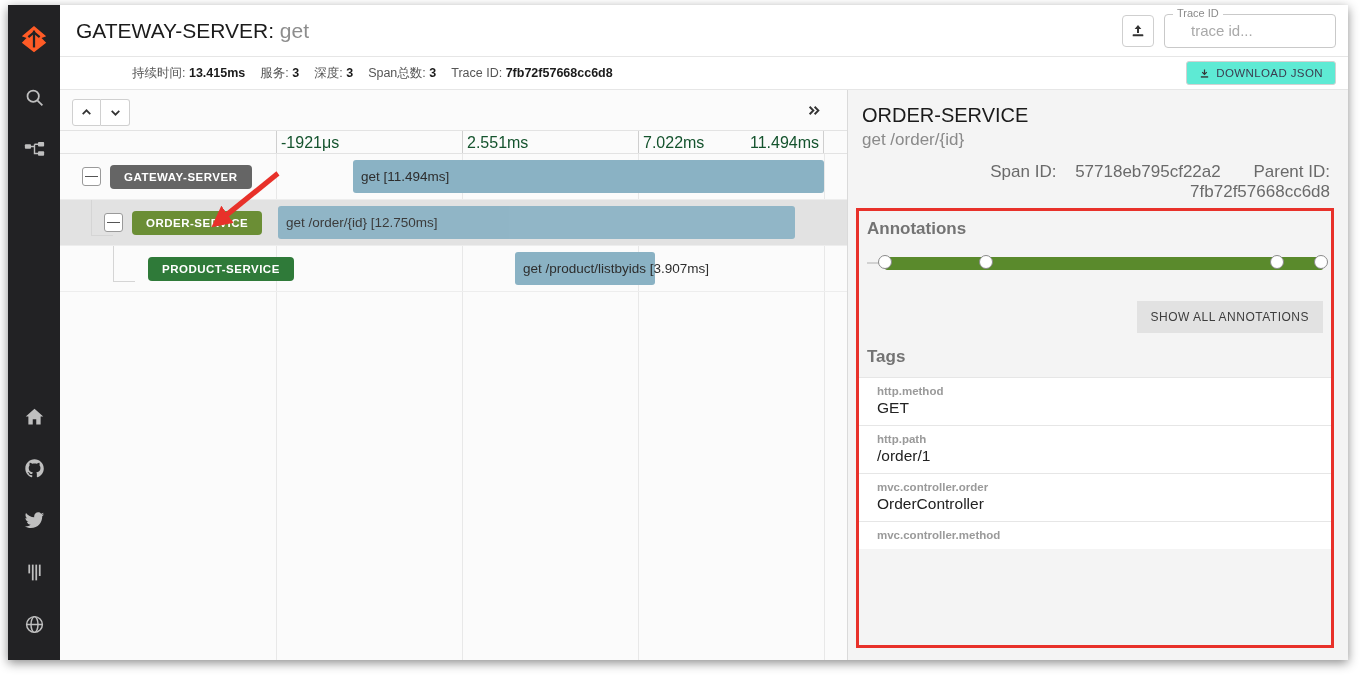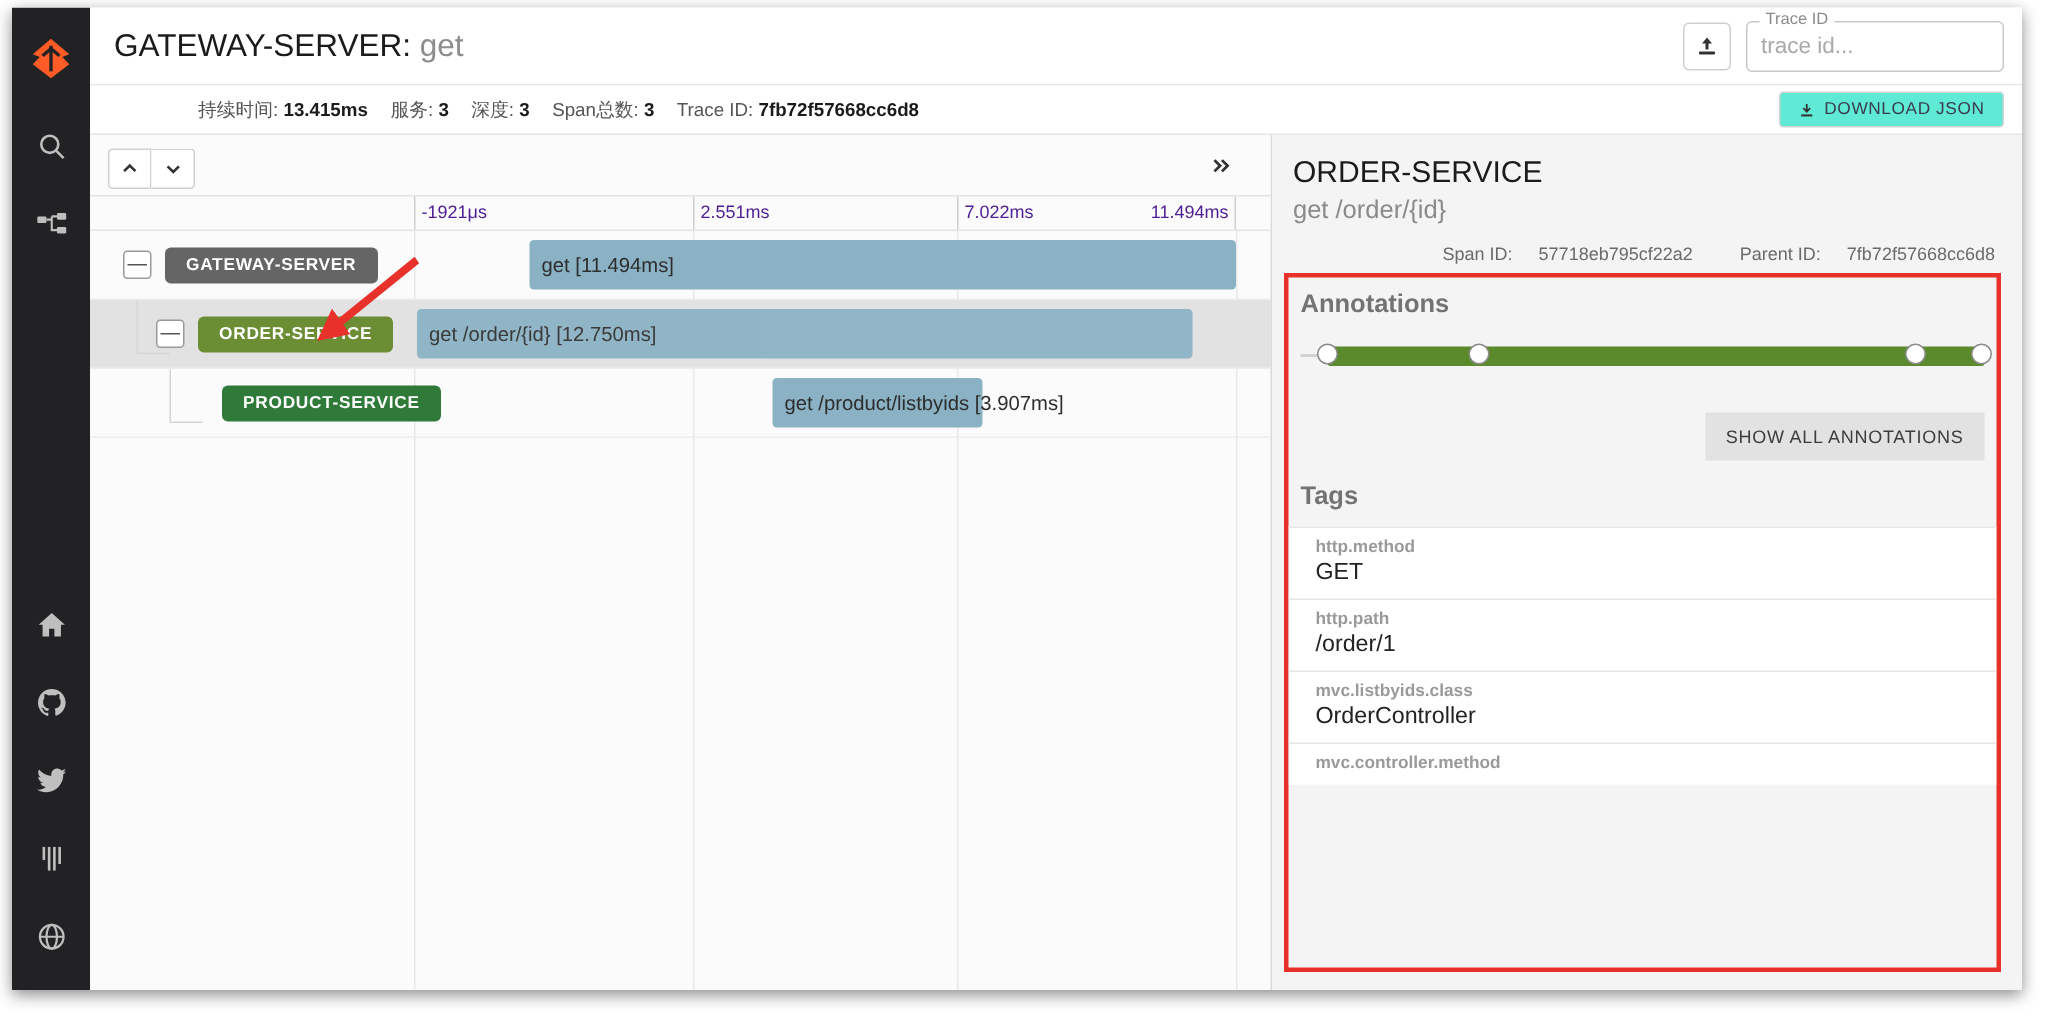--- a/index.html
+++ b/index.html
@@ -57,21 +57,21 @@
     border: 1px solid #cfcfcf; border-radius: 4px;
     background: #fff; color: #333;
     display: flex; align-items: center; justify-content: center;
     cursor: pointer;
   }
   .traceid-field {
     position: relative;
     width: 172px; height: 34px;
     border: 1px solid #c9c9c9; border-radius: 4px;
     display: flex; align-items: center;
-    padding: 0 7px;
+    padding: 0 24px;
   }
   .traceid-legend {
     position: absolute; top: -8px; left: 8px;
     background: #fff; padding: 0 4px;
     font-size: 11px; color: #8b8b8b;
   }
   .traceid-field input {
     border: 0; outline: 0; width: 100%;
     font-size: 15px; color: #444;
     font-family: "Liberation Sans", sans-serif;
@@ -133,21 +133,21 @@
   .ticks {
     position: relative;
     height: 24px; flex: 0 0 24px;
     border-top: 1px solid #e3e3e3;
     border-bottom: 1px solid #e3e3e3;
     background: #fbfbfb;
   }
   .tick {
     position: absolute; top: 0; height: 100%;
     border-left: 1px solid #cfcfcf;
-    font-size: 12px; color: #4c1d95;
+    font-size: 16px; color: #14532d;
     padding-left: 4px; padding-top: 3px;
     white-space: nowrap;
   }
   .tick.right-aligned {
     border-left: 0; border-right: 1px solid #cfcfcf;
     padding-left: 0; padding-right: 4px;
     text-align: right;
   }
 
   .rows { position: relative; flex: 1 1 auto; min-height: 0; }
@@ -208,21 +208,21 @@
   .detail-pane {
     width: 500px; flex: 0 0 500px;
     background: #f4f4f4;
     display: flex; flex-direction: column;
     overflow: hidden;
   }
   .detail-head { padding: 14px 16px 6px 14px; background: #f4f4f4; }
   .detail-svc { font-size: 20px; color: #1b1b1b; }
   .detail-op { font-size: 17px; color: #8a8a8a; margin-top: 3px; }
   .detail-ids {
-    text-align: right; font-size: 12px; color: #6a6a6a;
+    text-align: right; font-size: 17px; color: #6a6a6a;
     margin-top: 12px; padding-right: 2px;
   }
   .detail-ids span { margin-left: 14px; }
 
   .highlight-box {
     margin: 0 14px 12px 8px;
     border: 3px solid #e8312a;
     flex: 1 1 auto;
     display: flex; flex-direction: column;
     overflow: hidden;
@@ -493,21 +493,21 @@
             <div class="tags-list">
               <div class="tag-row">
                 <div class="tag-key">http.method</div>
                 <div class="tag-val">GET</div>
               </div>
               <div class="tag-row">
                 <div class="tag-key">http.path</div>
                 <div class="tag-val">/order/1</div>
               </div>
               <div class="tag-row">
-                <div class="tag-key">mvc.listbyids.class</div>
+                <div class="tag-key">mvc.controller.order</div>
                 <div class="tag-val">OrderController</div>
               </div>
               <div class="tag-row">
                 <div class="tag-key">mvc.controller.method</div>
               </div>
             </div>
           </div>
         </div>
 
       </div>

